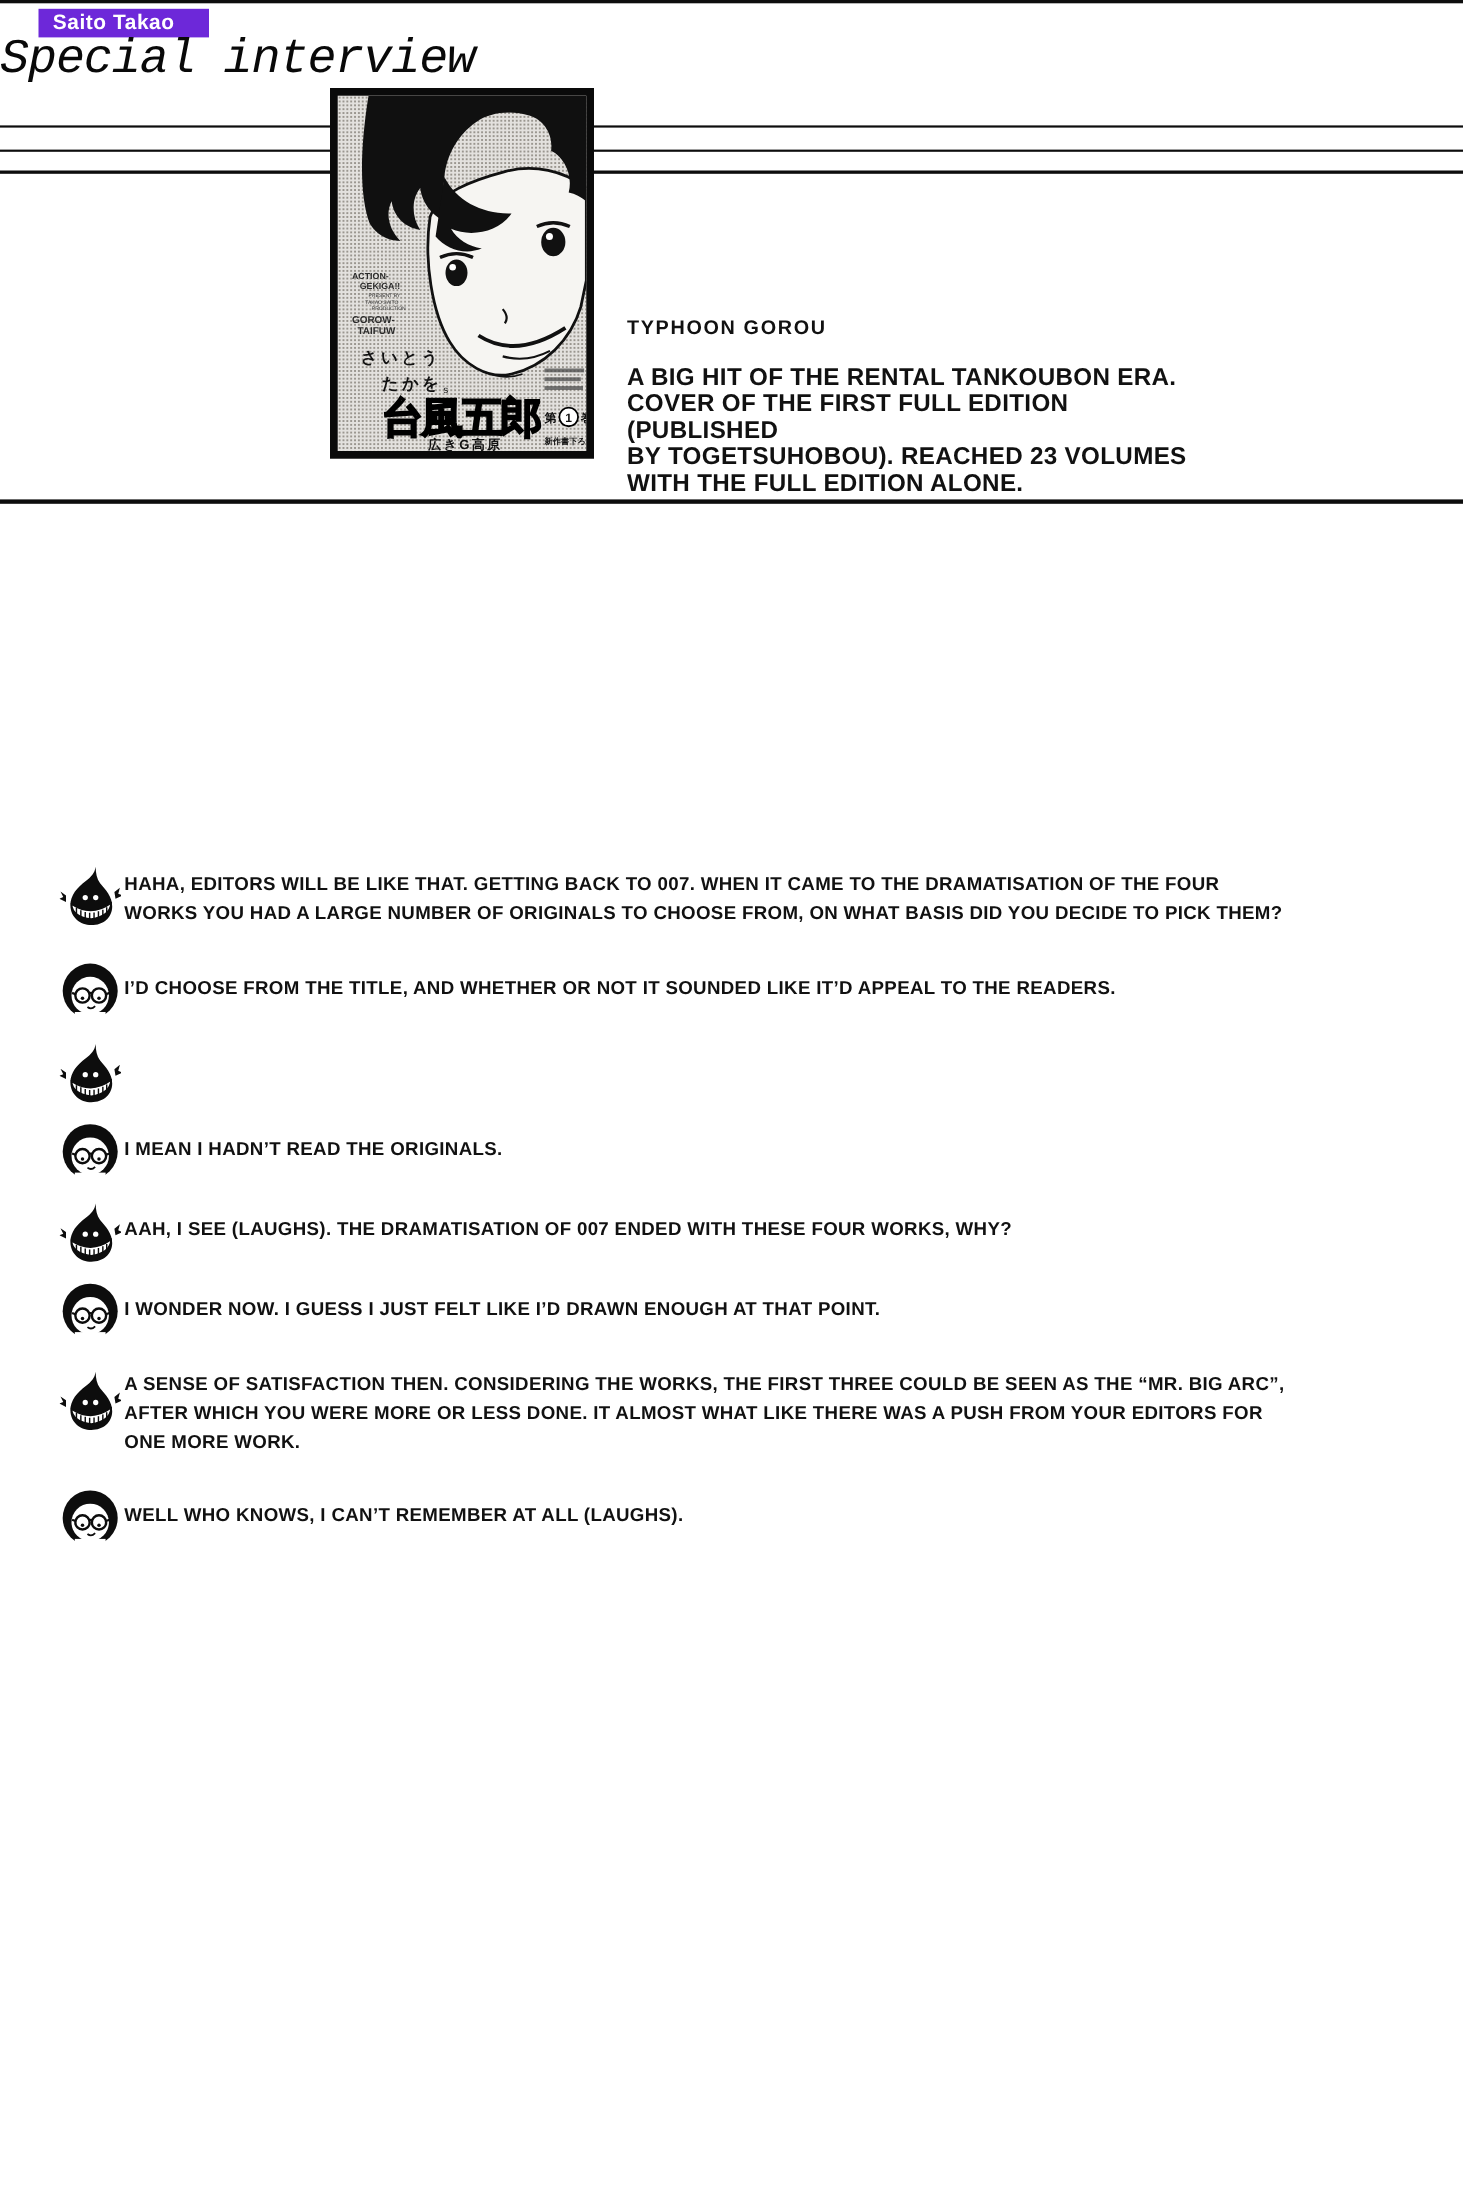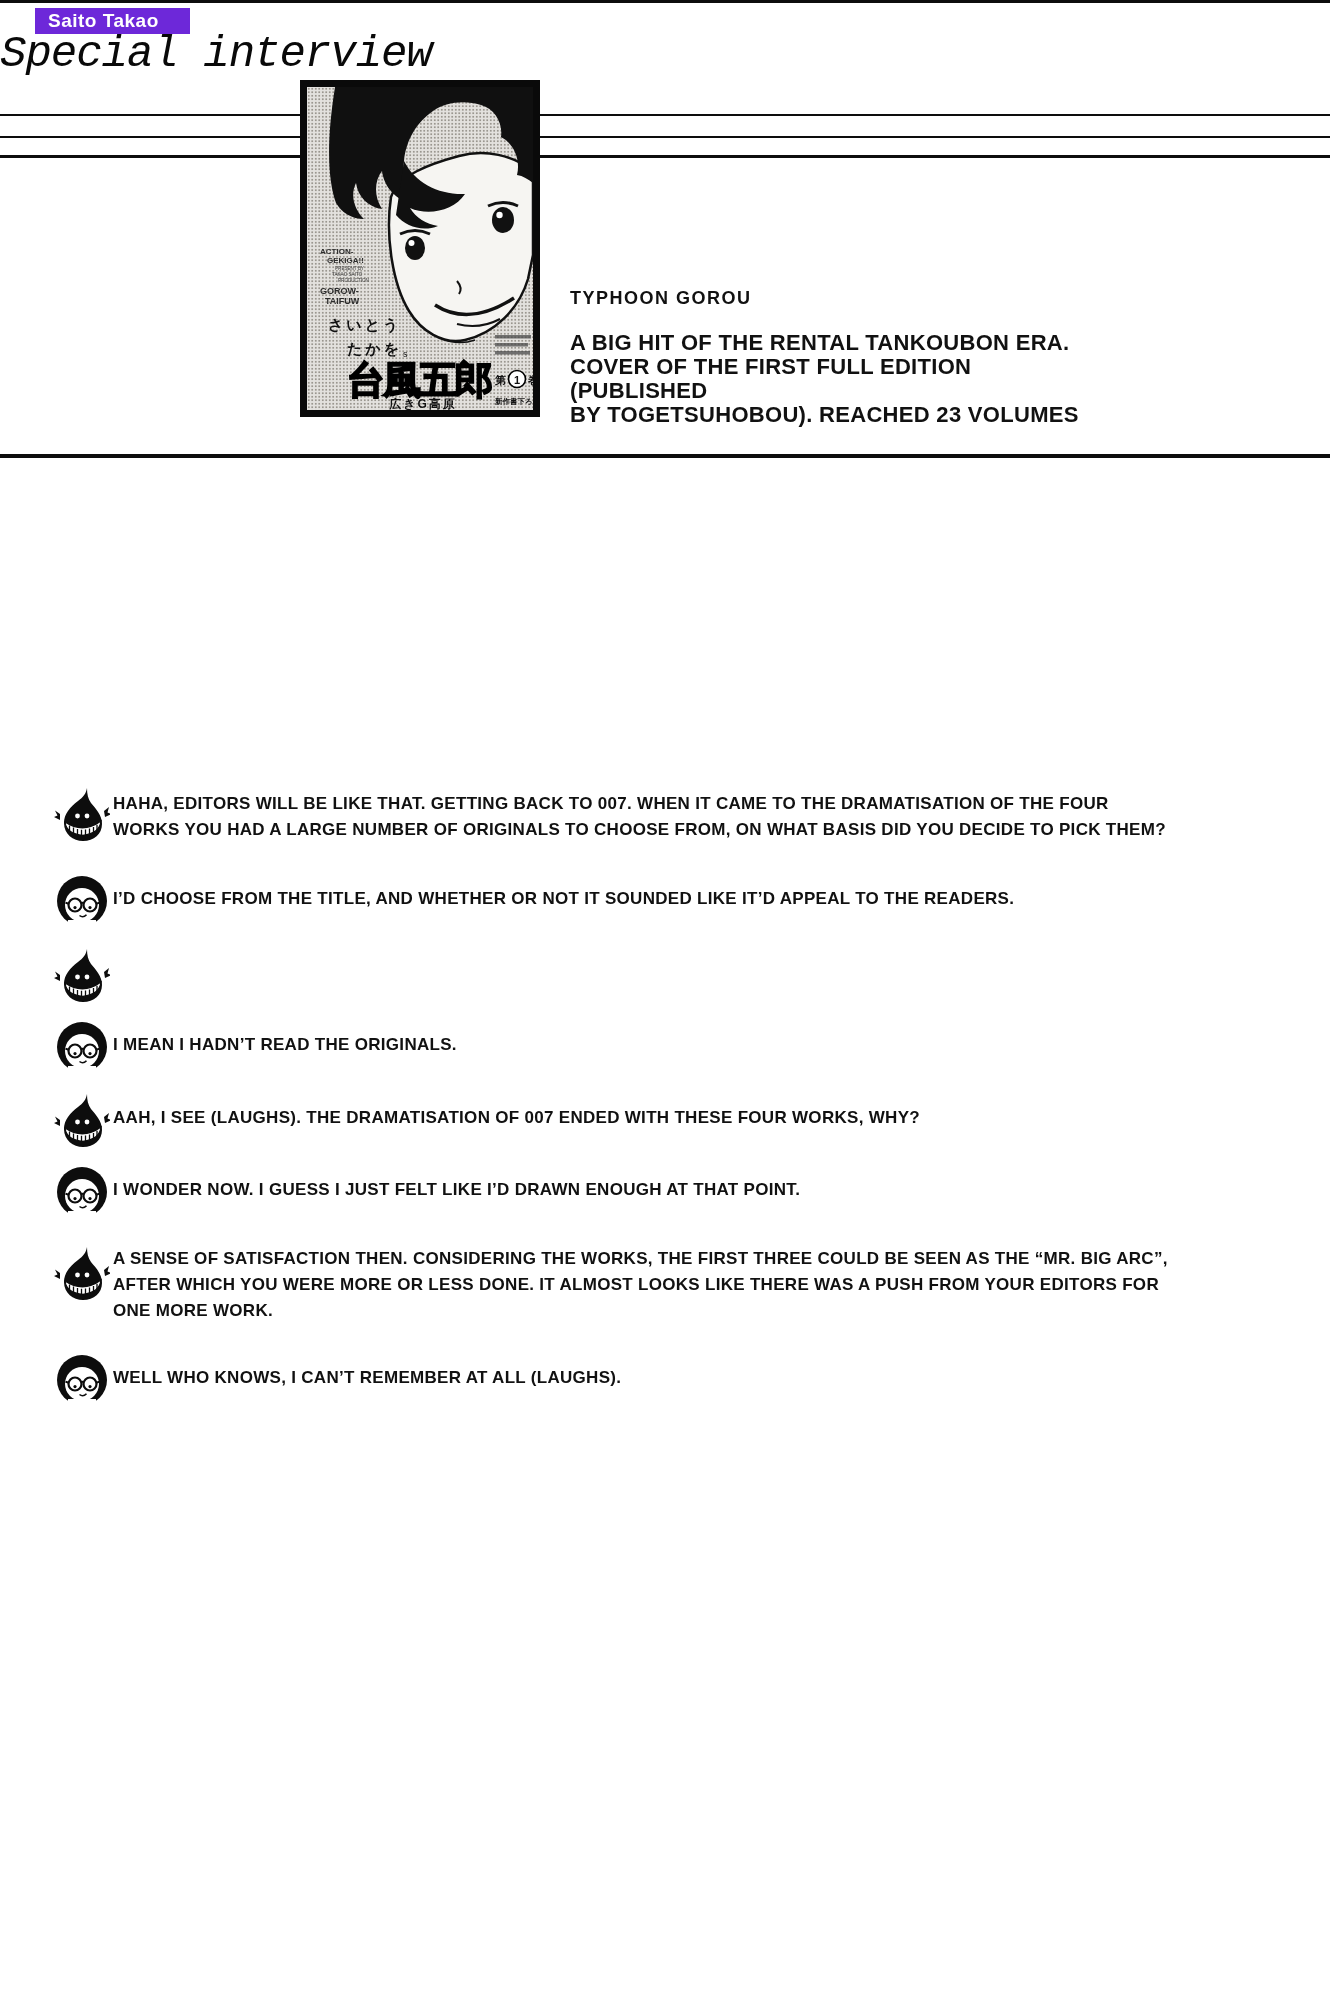--- a/index.html
+++ b/index.html
@@ -125,20 +125,21 @@
     <text x="221" y="297" font-size="11" font-weight="bold" fill="#111">巻</text>
     <text x="188" y="317" font-size="7.5" font-weight="bold" fill="#111">新作書下ろし</text>
   </svg>
 </div>
 
 <div class="abs" id="caption-title">TYPHOON GOROU</div>
 <div class="abs" id="caption-body">
   <div>A BIG HIT OF THE RENTAL TANKOUBON ERA.</div>
   <div>COVER OF THE FIRST FULL EDITION (PUBLISHED</div>
   <div>BY TOGETSUHOBOU). REACHED 23 VOLUMES</div>
+  <div>WITH THE FULL EDITION ALONE.</div>
 </div>
 
 <div class="rule" id="rule-section"></div>
 
 <div class="dlg" style="top:787px">
   <svg class="ic">
       <use href="#imp"></use>
     </svg>
   <div class="txt pad-2">
     <div>HAHA, EDITORS WILL BE LIKE THAT. GETTING BACK TO 007. WHEN IT CAME TO THE DRAMATISATION OF THE FOUR</div>
@@ -187,21 +188,21 @@
     <div>I WONDER NOW. I GUESS I JUST FELT LIKE I’D DRAWN ENOUGH AT THAT POINT.</div>
   </div>
 </div>
 
 <div class="dlg" style="top:1246px">
   <svg class="ic">
       <use href="#imp"></use>
     </svg>
   <div class="txt pad-3">
     <div>A SENSE OF SATISFACTION THEN. CONSIDERING THE WORKS, THE FIRST THREE COULD BE SEEN AS THE “MR. BIG ARC”,</div>
-    <div>AFTER WHICH YOU WERE MORE OR LESS DONE. IT ALMOST LOOKS LIKE THERE WAS A PUSH FROM YOUR EDITORS FOR</div>
+    <div>AFTER WHICH YOU WERE MORE OR LESS DONE. IT ALMOST WHAT LIKE THERE WAS A PUSH FROM YOUR EDITORS FOR</div>
     <div>ONE MORE WORK.</div>
   </div>
 </div>
 
 <div class="dlg" style="top:1353px">
   <svg class="ic">
       <use href="#saito"></use>
     </svg>
   <div class="txt pad-1">
     <div>WELL WHO KNOWS, I CAN’T REMEMBER AT ALL (LAUGHS).</div>

